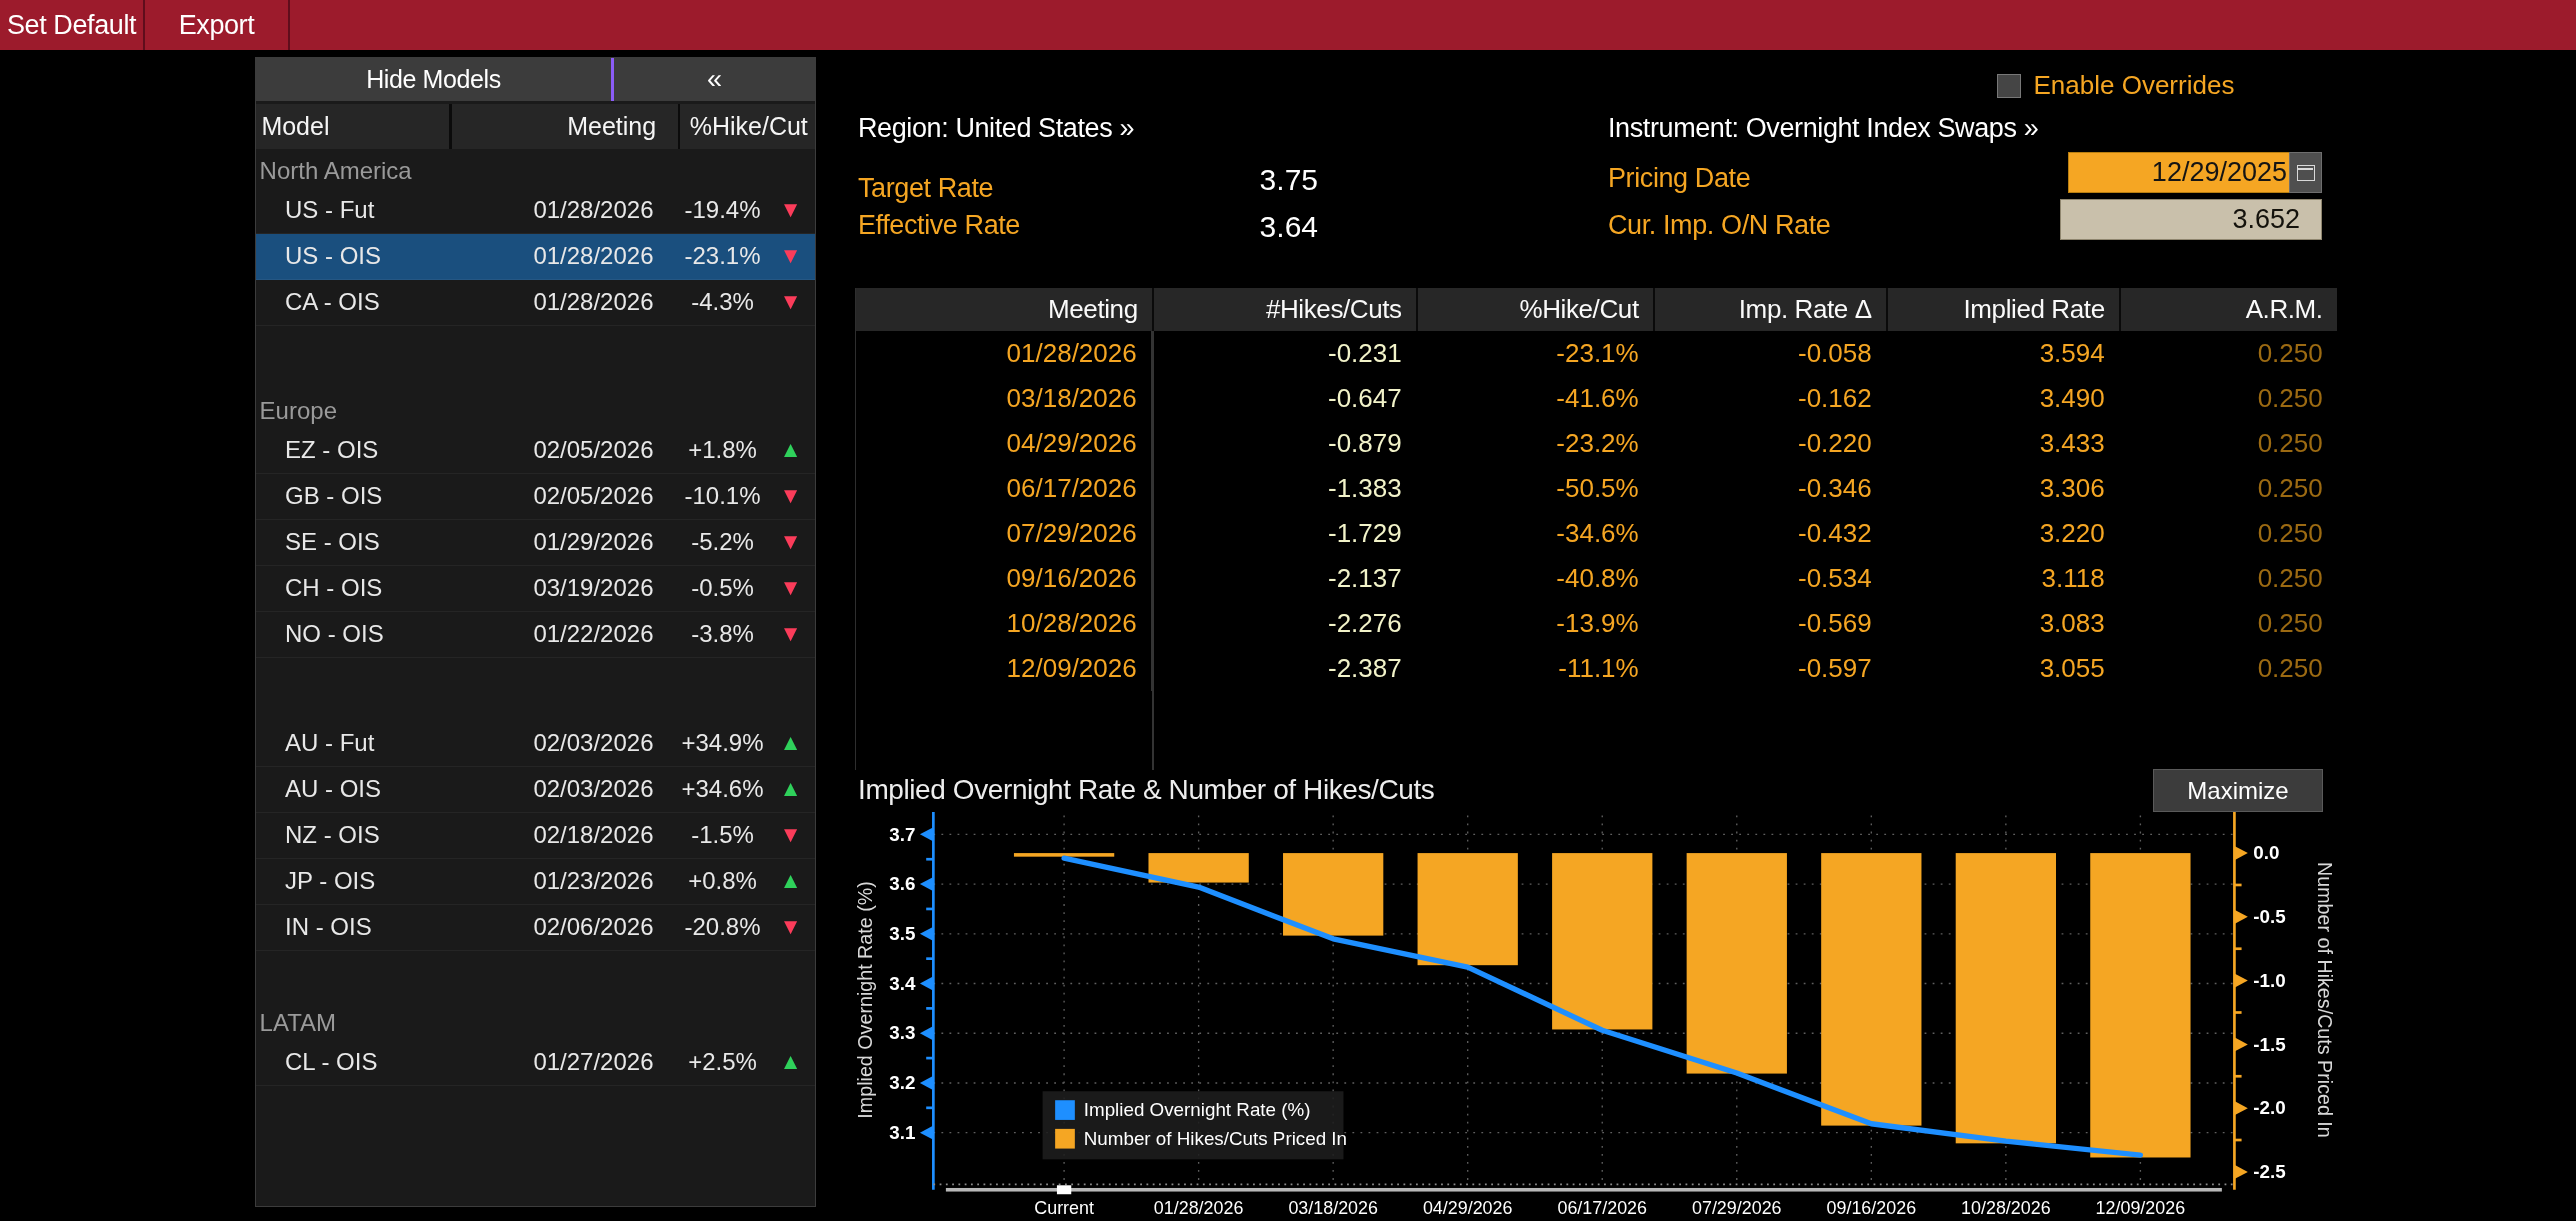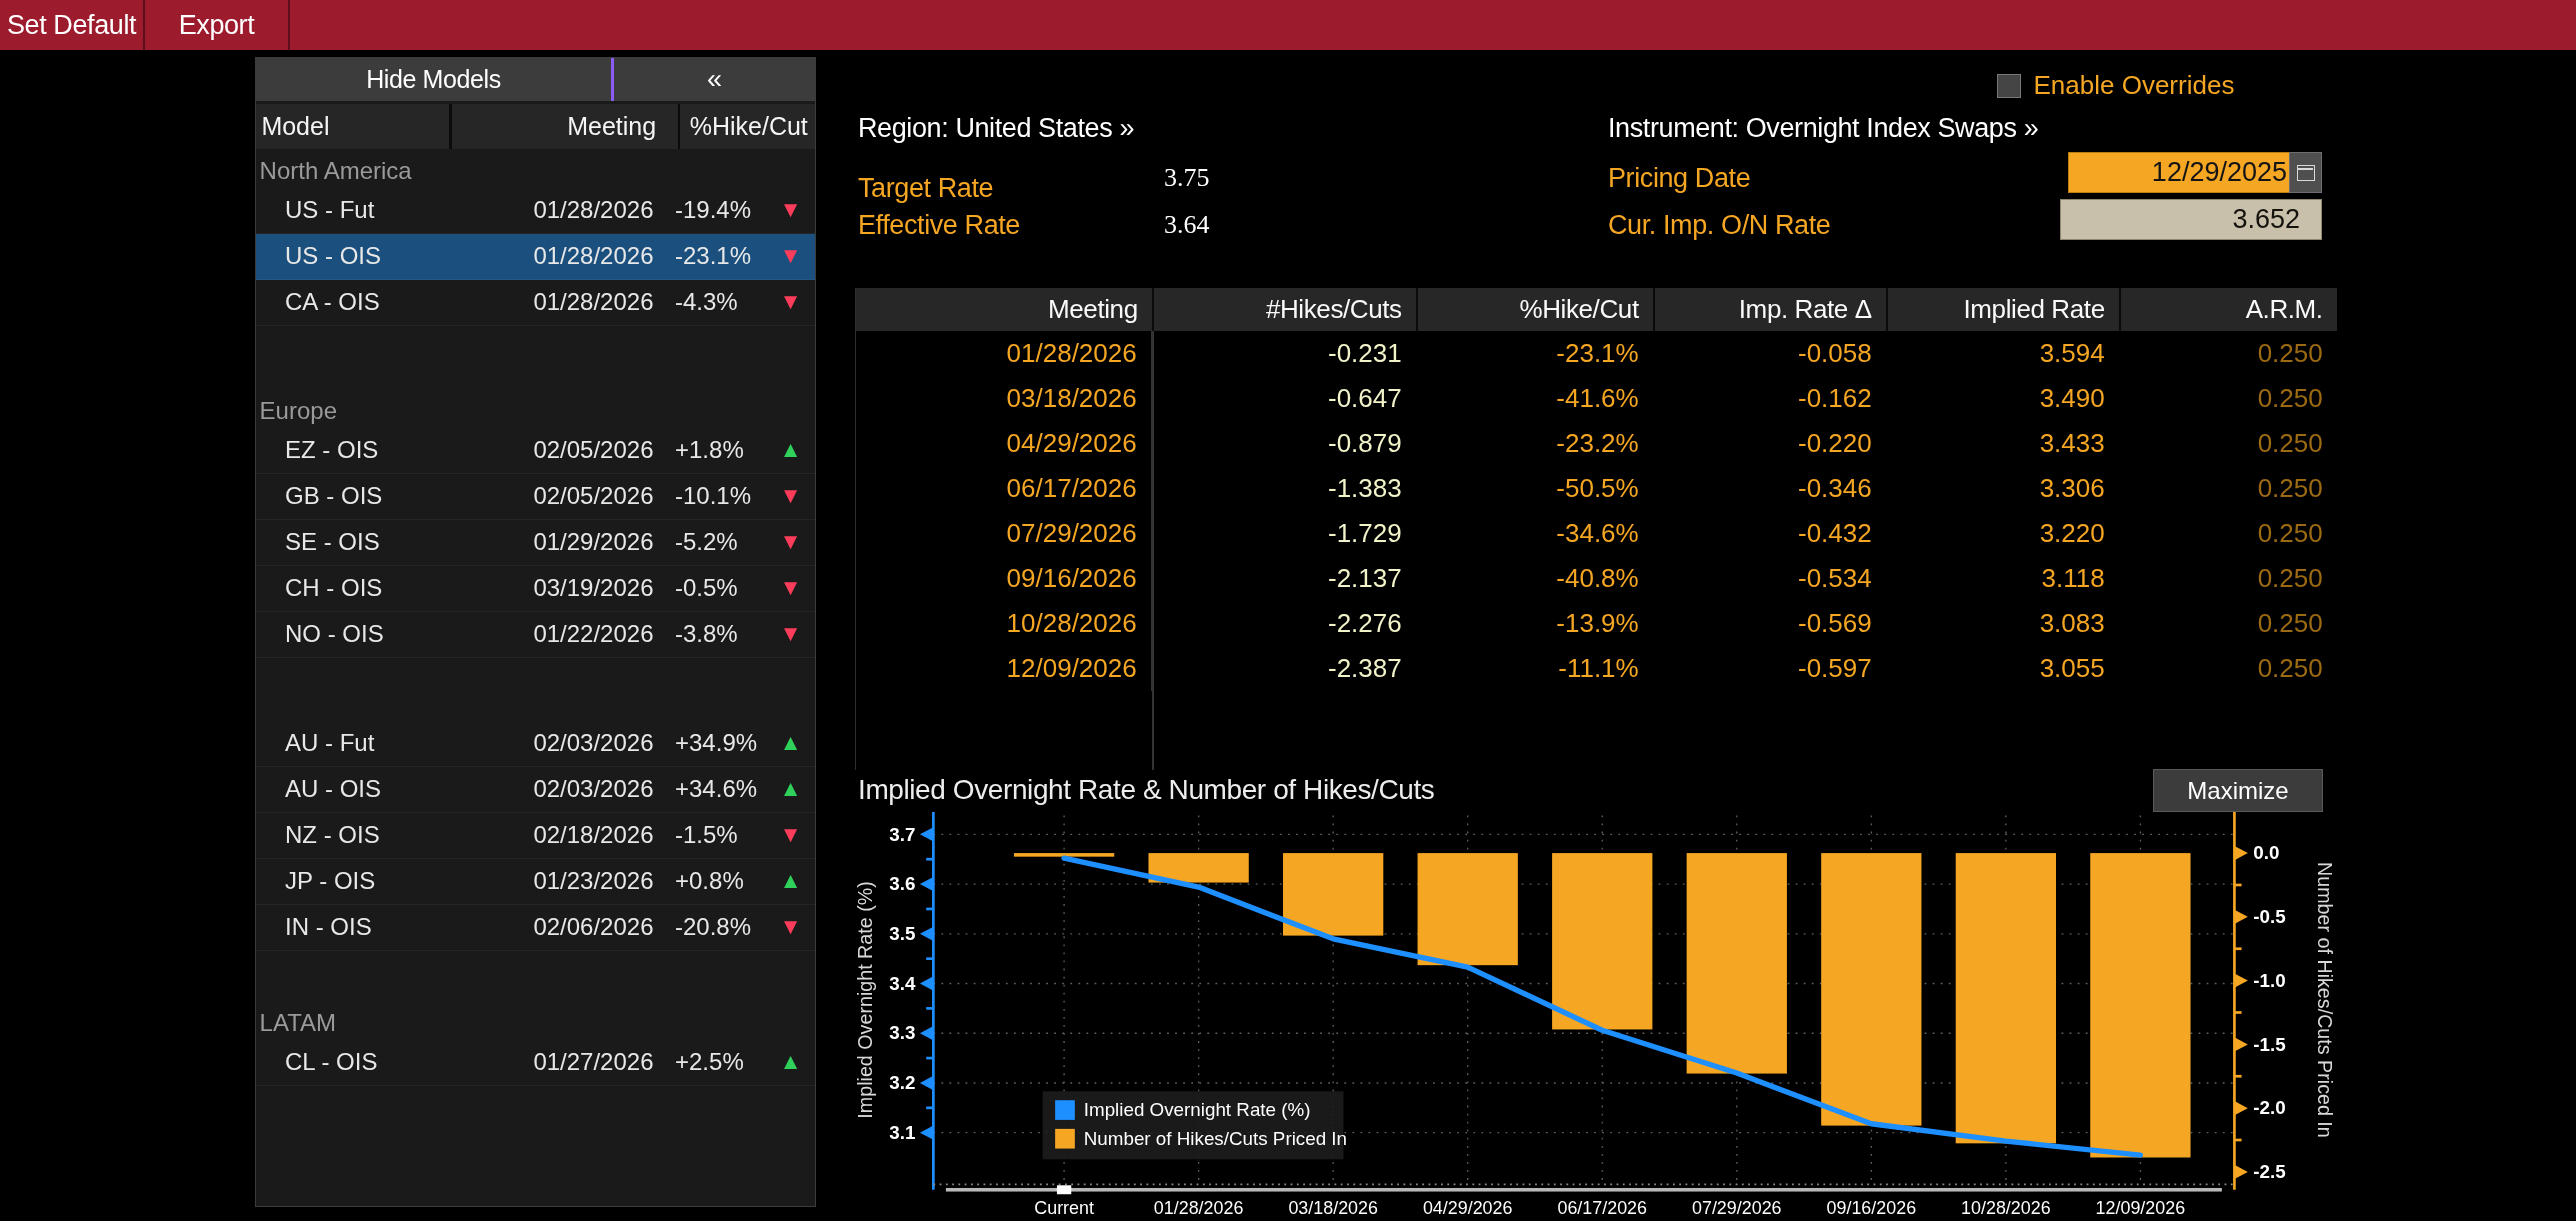--- a/index.html
+++ b/index.html
@@ -24,31 +24,31 @@
   .sb-header span{background:#262626;line-height:45px;}
   .sbh-model{width:193px;padding-left:5.4px;}
   .sbh-meeting{width:226px;text-align:right;padding-right:21.5px;}
   .sbh-val{flex:1;text-align:right;padding-right:7.2px;}
   .group-label{height:39px;line-height:43px;color:#9a9a9a;font-size:24px;padding-left:3.6px;}
   .group-gap{width:100%;}
   .model-row{display:flex;height:46px;align-items:center;font-size:24px;color:#e8e8e8;cursor:pointer;
     border-bottom:0.9px solid rgba(255,255,255,0.05);}
   .m-model{width:193px;padding-left:29px;}
   .m-meeting{width:226px;text-align:right;padding-right:21.5px;}
-  .m-val{width:95px;text-align:left;}
+  .m-val{width:95px;text-align:center;}
   .m-arrow{width:41px;text-align:center;font-size:22.4px;}
   .m-arrow.up{color:#2fd15b;}
   .m-arrow.down{color:#fb3c5a;}
   .model-row.selected{background:#1a4f7e;}
 
   
   .amber{color:#f5a623;}
   .info-link{position:absolute;color:#fff;font-size:27px;cursor:pointer;letter-spacing:-0.4px;}
   .info-label{position:absolute;font-size:27px;letter-spacing:-0.4px;}
-  .info-value{position:absolute;color:#fff;font-size:26px;font-family:Liberation Serif, serif;}
+  .info-value{position:absolute;color:#fff;font-size:30px;text-align:right;}
   .overrides{position:absolute;left:1997px;top:70px;display:flex;align-items:center;gap:12.5px;}
   .checkbox{width:24px;height:24px;background:#454545;border:0.9px solid #787878;cursor:pointer;}
   .overrides span{font-size:26px;}
   .date-input{position:absolute;left:2060px;top:152px;width:229px;height:41px;background:#f5a623;border:0.9px solid #b97f10;
     color:#141414;font-size:27px;text-align:right;line-height:39px;padding-right:9px;cursor:text;margin-left:8px;}
   .cal-btn{position:absolute;left:2289px;top:152px;width:33px;height:41px;background:#4f4f4f;border:0.9px solid #6e6e6e;
     display:flex;align-items:center;justify-content:center;cursor:pointer;}
   .cal{width:18px;height:16px;border:1.8px solid #d9d9d9;position:relative;}
   .cal i{position:absolute;left:0.9px;right:0.9px;top:2.7px;height:1.8px;background:#d9d9d9;}
   .rate-input{position:absolute;left:2060px;top:199px;width:262px;height:41px;background:#c9c0ab;border:0.9px solid #8f866f;

